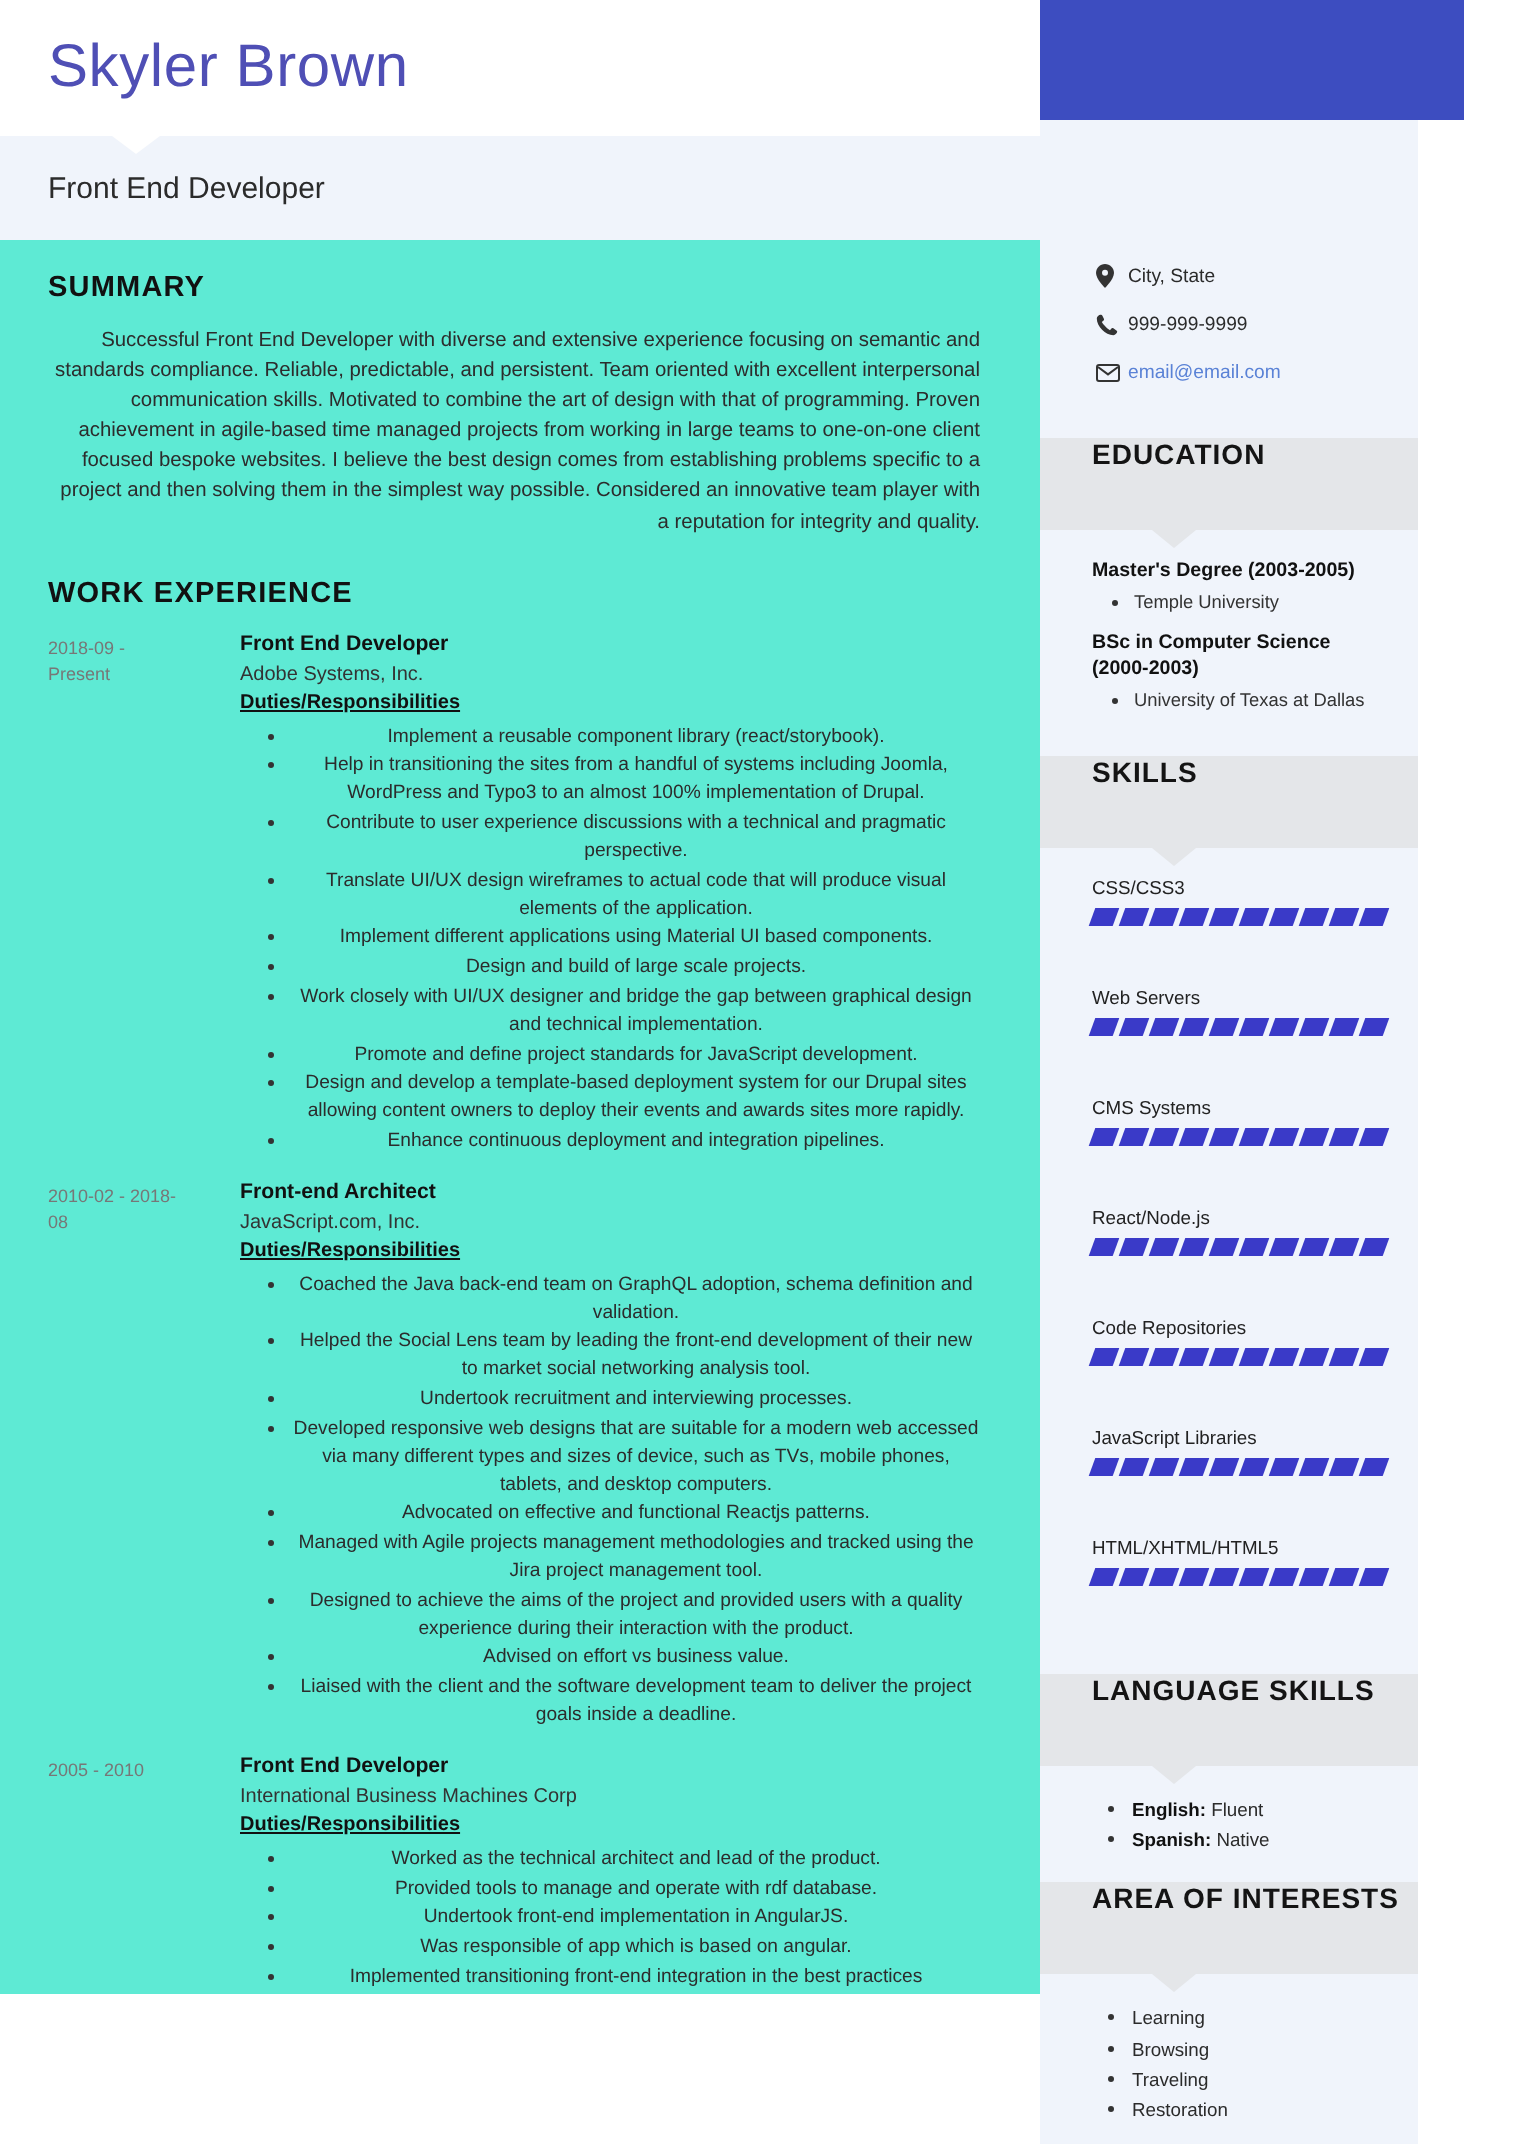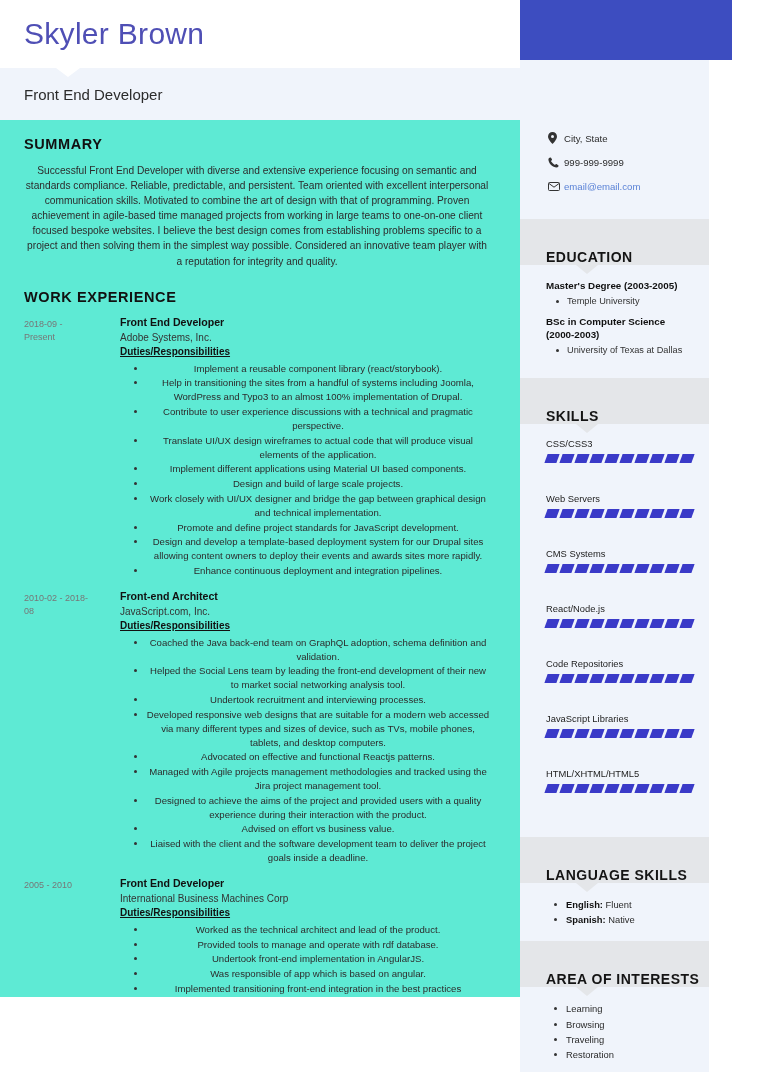--- a/index.html
+++ b/index.html
@@ -80,21 +80,21 @@
     font-size: 14.5px;
     font-weight: bold;
     color: #111;
     letter-spacing: .6px;
     margin-bottom: 11px;
   }
   .summary-text {
     font-size: 10.2px;
     line-height: 1.48;
     color: #2c2c2c;
-    text-align: center;
+    text-align: right;
   }
   .work-head { margin-top: 20px; }
 
   .job {
     display: flex;
     margin-top: 11px;
   }
   .job-dates {
     width: 72px;
     flex: 0 0 72px;
@@ -158,21 +158,21 @@
     justify-content: flex-start;
     color: #333;
   }
   .contact-row .ic svg { display:block; }
   .contact-row.email span.val { color: #5a82d6; }
 
   .side-head {
     background: #e4e6e9;
     height: 46px;
     display: flex;
-    align-items: flex-end;
+    align-items: flex-start;
     position: relative;
   }
   .side-head h3 {
     font-size: 14px;
     font-weight: bold;
     letter-spacing: .5px;
     color: #141414;
     margin-left: 26px;
   }
   .side-head .notch {

